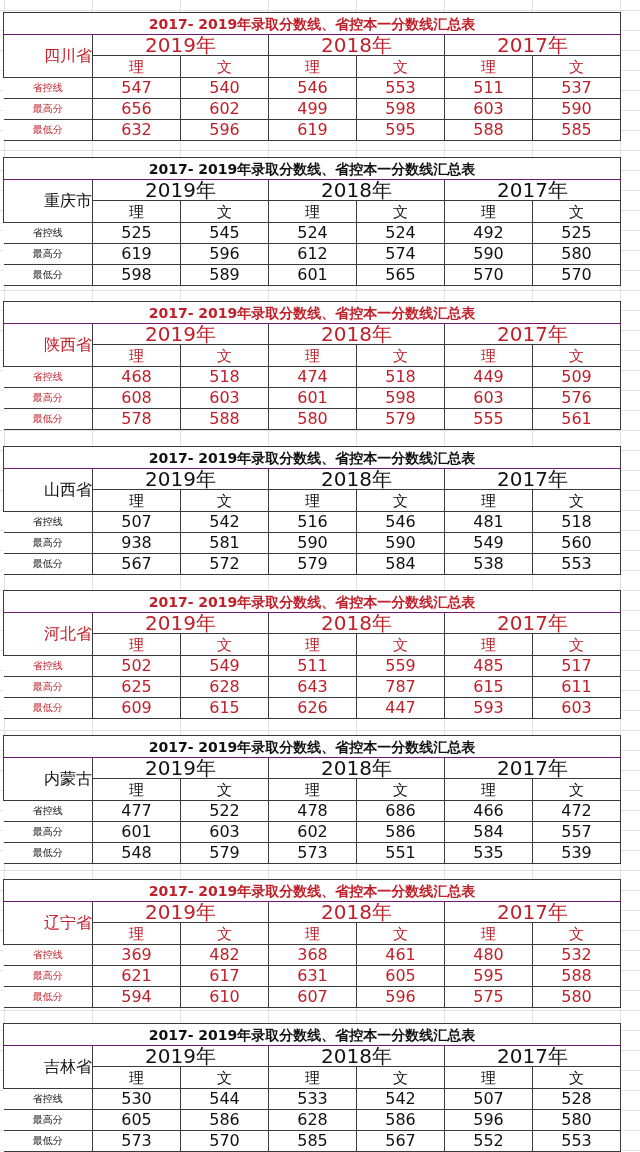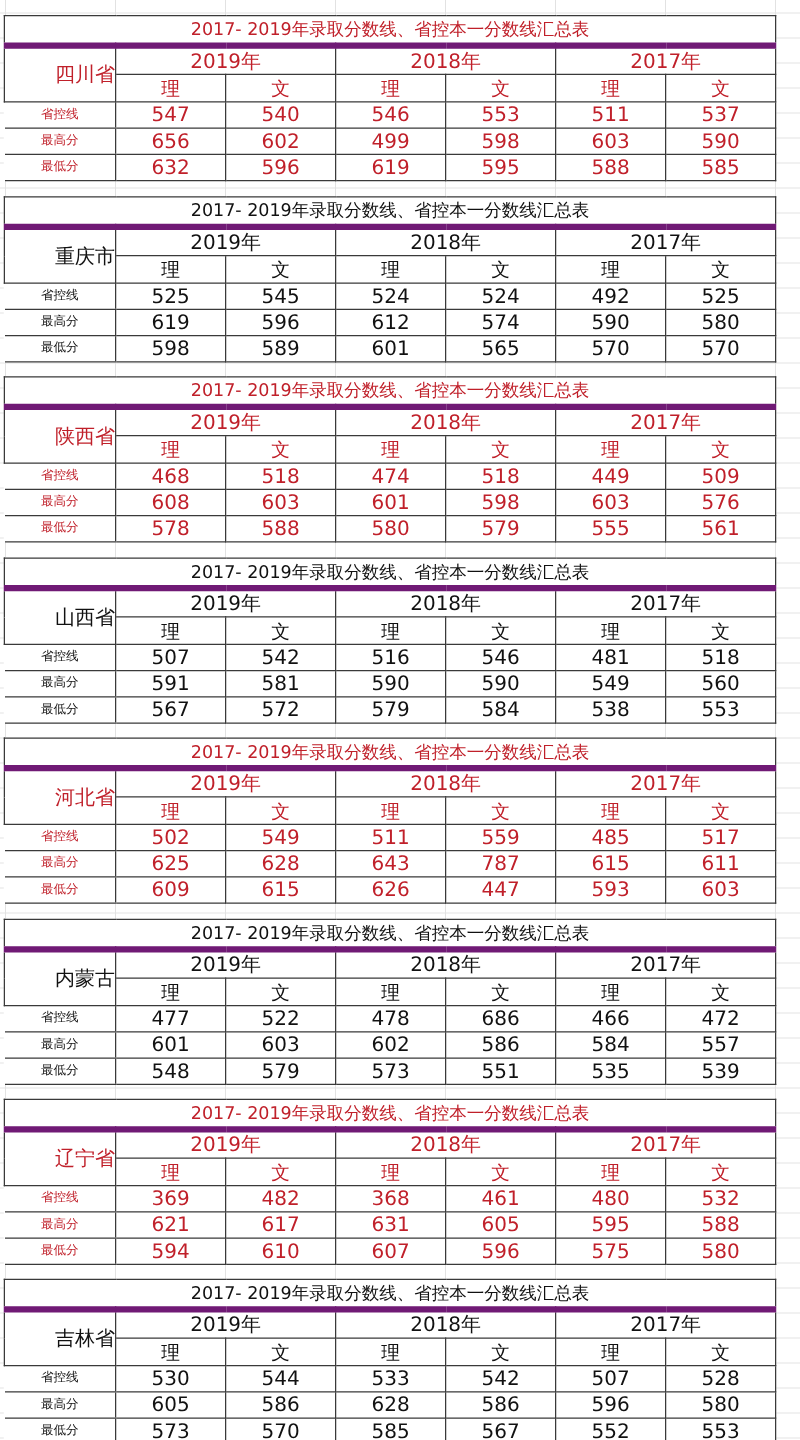--- a/index.html
+++ b/index.html
@@ -23,22 +23,22 @@
   }
   .block table {
     width: 617px; border-collapse: collapse; table-layout: fixed;
     background: #fff;
   }
   .block td {
     border: 1px solid #3a3a3a;
     text-align: center; padding: 0; height: 20px; line-height: 20px;
     font-size: 15px; white-space: nowrap; overflow: hidden;
   }
-  .block td.title { font-size: 14px; height: 21px; border-bottom: 5px solid #701a75; }
-  .block td.year { font-size: 16px; height: 20px; }
+  .block td.title { font-size: 14px; height: 21px; border-bottom: 1px solid #701a75; font-weight: bold; }
+  .block td.year { font-size: 20px; height: 20px; }
   .block td.sub { font-size: 15px; height: 21px; }
   .block td.province { text-align: right; padding-left: 4px; font-size: 16px; vertical-align: middle; }
   .block td.rowlabel { font-size: 10px; border-left: none; border-right: none; }
   .block td.val { font-size: 16px; }
   .red td { color: #c0202a; }
   .black td { color: #111111; }
 </style>
 </head>
 <body>
 
@@ -254,21 +254,21 @@
             <td class="rowlabel">省控线</td>
             <td class="val">507</td>
             <td class="val">542</td>
             <td class="val">516</td>
             <td class="val">546</td>
             <td class="val">481</td>
             <td class="val">518</td>
           </tr>
           <tr>
             <td class="rowlabel">最高分</td>
-            <td class="val">591</td>
+            <td class="val">938</td>
             <td class="val">581</td>
             <td class="val">590</td>
             <td class="val">590</td>
             <td class="val">549</td>
             <td class="val">560</td>
           </tr>
           <tr>
             <td class="rowlabel">最低分</td>
             <td class="val">567</td>
             <td class="val">572</td>

